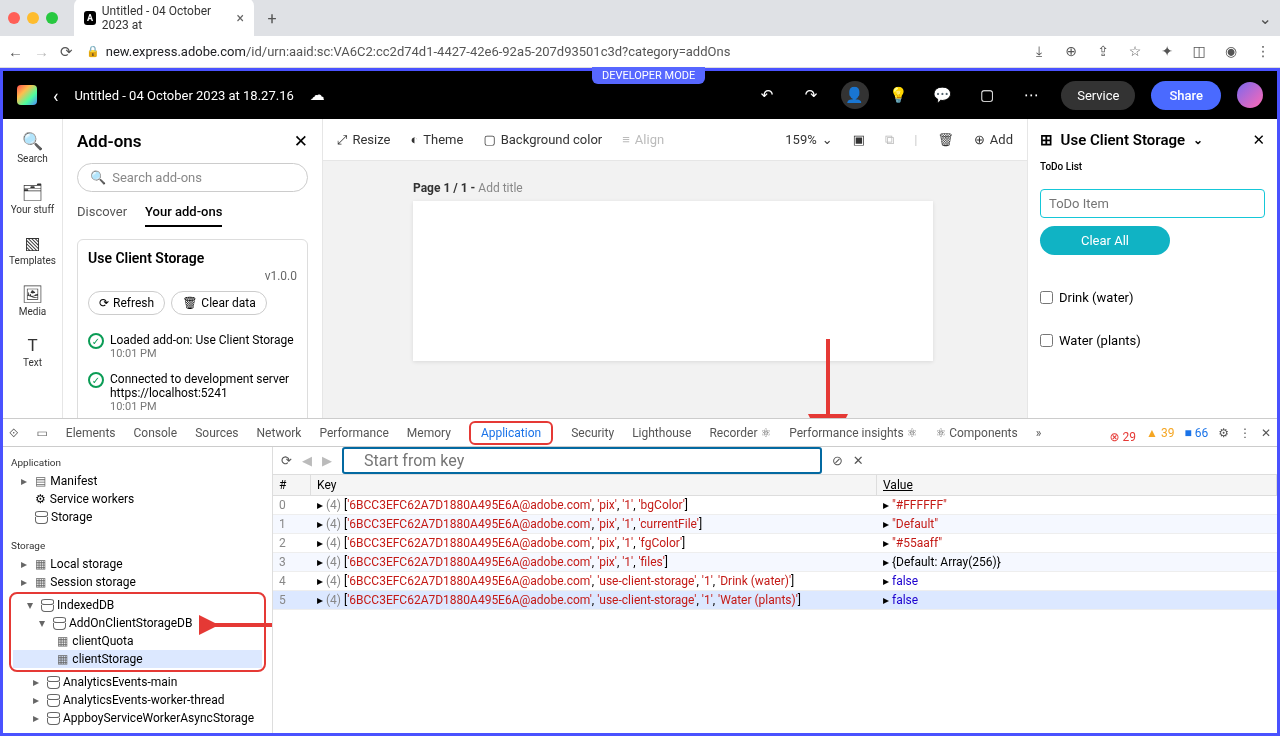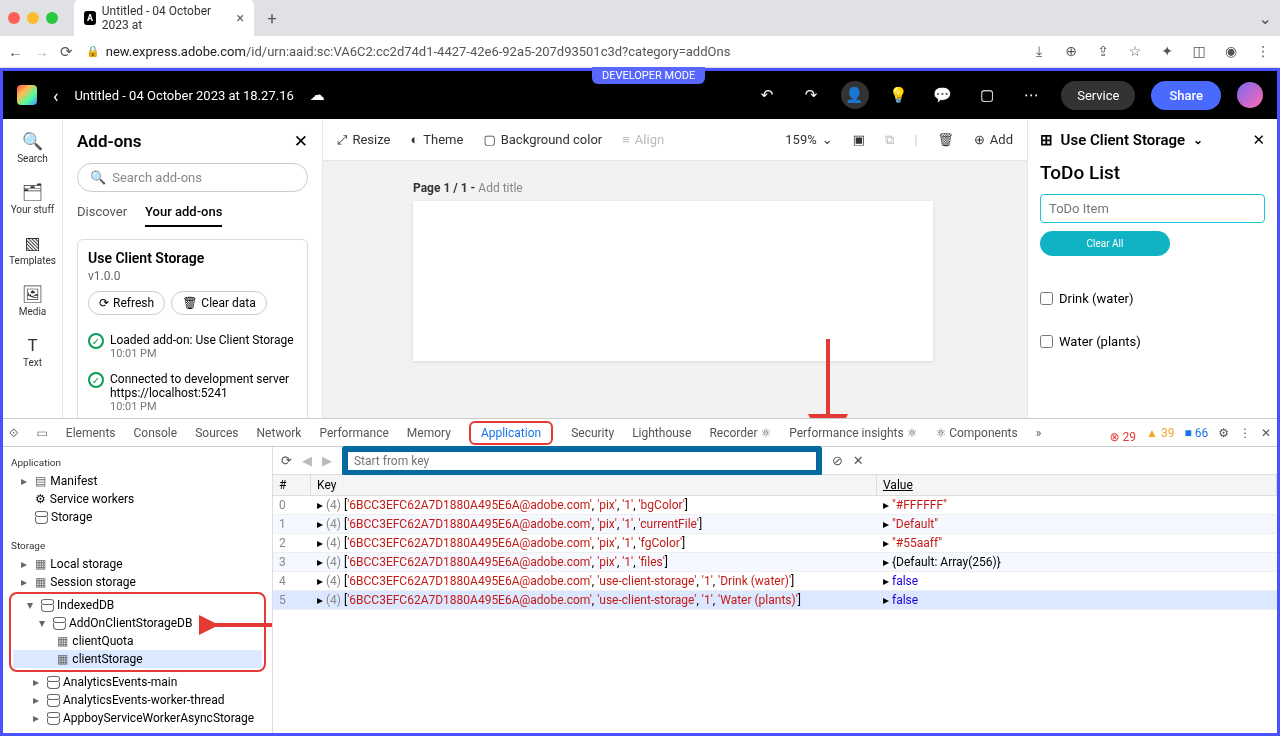--- a/index.html
+++ b/index.html
@@ -42,42 +42,42 @@
 .railicn{font-size:17px;}
 .addons{width:260px;border-right:1px solid #e6e6e6;padding:12px 14px;display:flex;flex-direction:column;}
 .addons-hd{display:flex;justify-content:space-between;align-items:center;font-size:17px;font-weight:600;margin-bottom:12px;}
 .addons-hd .x{font-size:17px;font-weight:400;}
 .search-box{border:1px solid #ccc;border-radius:20px;padding:6px 12px;display:flex;align-items:center;gap:6px;font-size:13px;color:#888;margin-bottom:12px;}
 .atabs{display:flex;gap:18px;font-size:13px;margin-bottom:12px;}
 .atabs span{color:#555;padding-bottom:6px;}
 .atabs .active{color:#000;border-bottom:2px solid #000;font-weight:500;}
 .acard{border:1px solid #ddd;border-radius:6px;padding:10px;}
 .acard h4{font-size:14px;font-weight:600;}
-.acard .ver{font-size:12px;color:#666;margin:3px 0 8px;}
+.acard .ver{font-size:12px;color:#666;margin:3px 0 8px;text-align:right;}
 .abtns{display:flex;gap:6px;margin-bottom:12px;}
 .abtn{border:1px solid #ccc;border-radius:16px;padding:4px 10px;font-size:12px;display:flex;align-items:center;gap:4px;background:#fff;}
 .alog{display:flex;gap:6px;padding:6px 0;font-size:12px;}
 .alog .chk{color:#0a9c55;width:16px;height:16px;border:2px solid #0a9c55;border-radius:50%;display:flex;align-items:center;justify-content:center;font-size:10px;flex-shrink:0;}
 .alog .meta{color:#777;font-size:11px;}
 .canvas{flex:1;background:#f2f2f2;display:flex;flex-direction:column;position:relative;}
 .toolbar{height:42px;background:#fff;border-bottom:1px solid #e6e6e6;display:flex;align-items:center;padding:0 14px;gap:20px;font-size:13px;color:#333;}
 .tbitem{display:flex;align-items:center;gap:5px;}
 .tbitem.d{color:#bbb;}
 .zoom{margin-left:auto;}
 .canv-inner{flex:1;padding:20px 90px;}
 .pagelabel{font-size:12px;color:#333;margin-bottom:6px;}
 .pagelabel .add{color:#888;}
 .page{background:#fff;width:520px;height:160px;box-shadow:0 1px 4px rgba(0,0,0,.1);}
 .rpanel{width:250px;background:#fff;border-left:1px solid #e6e6e6;padding:12px;}
 .rphd{display:flex;align-items:center;gap:8px;font-size:15px;font-weight:600;margin-bottom:12px;}
 .rphd .x{margin-left:auto;font-weight:400;}
 .rphd .chev{font-size:12px;}
-.tdtitle{font-size:19px;font-weight:500;margin-bottom:10px;}
+.tdtitle{font-size:10px;font-weight:500;margin-bottom:17px;}
 .tdinput{width:100%;border:1px solid #15c7d8;border-radius:4px;padding:6px 8px;font-size:13px;margin-bottom:8px;}
-.clear-btn{width:130px;background:#10b3c4;color:#fff;border:none;border-radius:18px;padding:7px;font-size:10px;margin-bottom:10px;}
+.clear-btn{width:130px;background:#10b3c4;color:#fff;border:none;border-radius:18px;padding:7px;font-size:13px;margin-bottom:10px;}
 .todo{display:flex;align-items:center;gap:6px;font-size:13px;padding:3px 0;margin-top:22px;}
 .todo input{width:13px;height:13px;}
 .arrow1{position:absolute;left:490px;top:220px;}
 .arrow1 svg{overflow:visible;}
 .devtools{height:315px;background:#fff;display:flex;flex-direction:column;border-top:1px solid #ccc;}
 .dt-tabs{height:28px;border-bottom:1px solid #ccc;display:flex;align-items:center;padding:0 6px;gap:18px;font-size:12px;color:#555;}
 .dt-tabs .tab-app{color:#1a73e8;border:2px solid #e53935;border-radius:6px;padding:3px 10px;}
 .dt-tabs .icon-sm{font-size:12px;}
 .dt-right{margin-left:auto;display:flex;align-items:center;gap:10px;}
 .dt-body{flex:1;display:flex;}
@@ -87,21 +87,21 @@
 .tree-row .tri{width:10px;display:inline-block;color:#666;}
 .tree-row.sel{background:#dce8ff;}
 .idb-box{border:2px solid #e53935;border-radius:8px;padding:2px;margin:1px 2px;}
 .dbicn{width:12px;height:12px;display:inline-block;}
 .dbicn::before{content:"";display:block;width:11px;height:4px;border:1px solid #666;border-radius:4px/2px;background:#fff;}
 .dbicn::after{content:"";display:block;width:11px;height:6px;border:1px solid #666;border-top:none;border-radius:0 0 4px 4px;}
 .fileicn::before{content:"▤";color:#666;}
 .gridicn::before{content:"▦";color:#666;}
 .dt-main{flex:1;display:flex;flex-direction:column;}
 .dt-toolbar{height:28px;border-bottom:1px solid #ddd;display:flex;align-items:center;padding:0 8px;gap:10px;font-size:13px;color:#555;}
-.dt-toolbar input{flex:0 0 480px;border:6px solid #0369a1;border-radius:3px;padding:2px 6px;font-size:12px;}
+.dt-toolbar input{flex:0 0 480px;border:2px solid #0369a1;border-radius:3px;padding:2px 20px;font-size:16px;}
 .dt-table{flex:1;overflow:auto;font-family:Menlo,monospace;font-size:12px;}
 .dt-th{display:flex;border-bottom:1px solid #ddd;background:#f5f5f5;}
 .dt-th div{padding:3px 6px;border-right:1px solid #ddd;}
 .dt-th .c1{width:38px;}
 .dt-th .c2{flex:1;}
 .dt-th .c3{width:400px;text-decoration:underline;}
 .dt-tr{display:flex;border-bottom:1px solid #eee;}
 .dt-tr:nth-child(even){background:#f5f8ff;}
 .dt-tr.selrow{background:#dce8ff;}
 .dt-tr div{padding:2px 6px;white-space:nowrap;overflow:hidden;}

